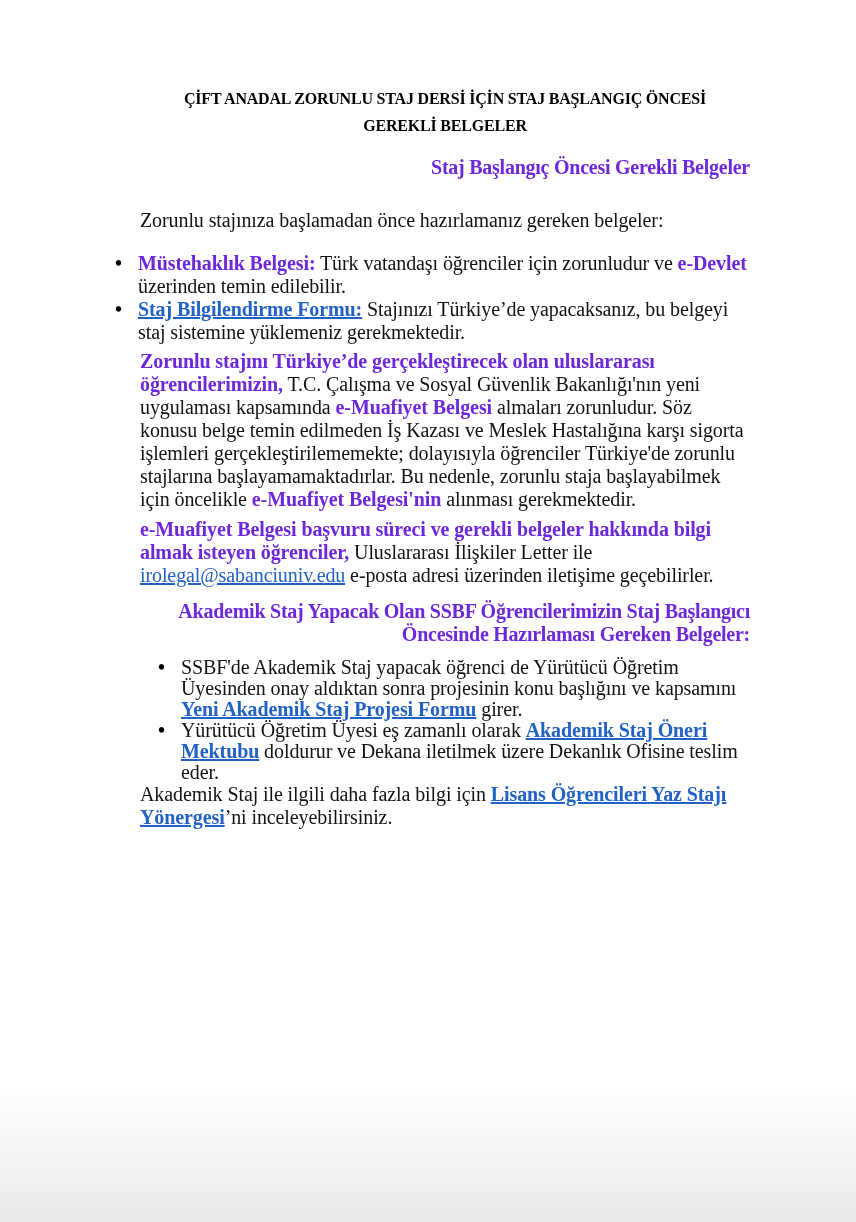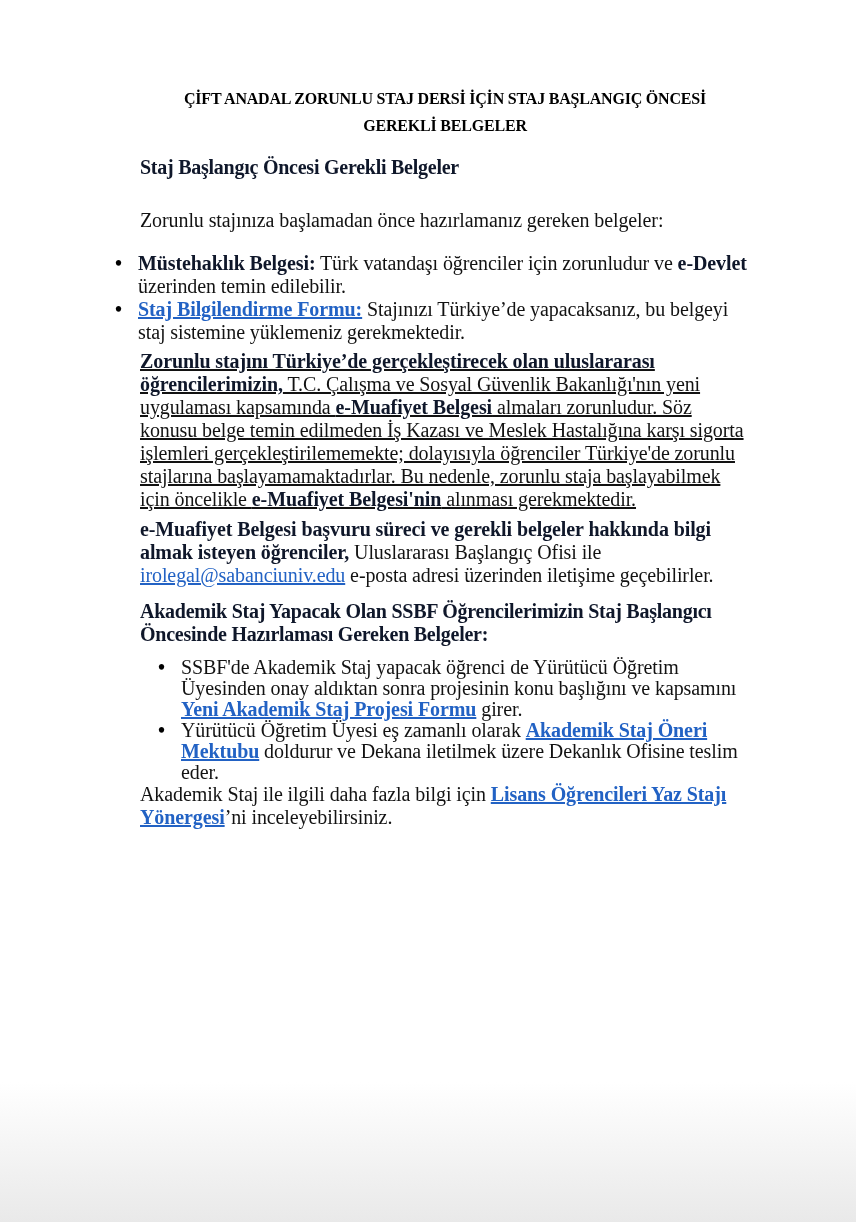--- a/index.html
+++ b/index.html
@@ -26,21 +26,21 @@
   }
   .doc-title {
     text-align: center;
     font-weight: bold;
     color: #000;
     font-size: 16px;
     line-height: 27px;
     letter-spacing: -0.2px;
   }
   p, ul { margin: 0; padding: 0; }
-  b, .h { font-weight: bold; color: #0f172a; }
+  b, .h { font-weight: bold; color: #6d28d9; text-align: right; }
   .h { letter-spacing: -0.25px; }
   .lnk {
     color: var(--link-color, #2262C4);
     text-decoration: underline;
     cursor: pointer;
   }
   .lnk.b { font-weight: bold; }
   ul.list { list-style: none; }
   ul.list li { position: relative; }
   ul.l1 li { margin-left: -2px; }
@@ -50,21 +50,21 @@
     content: "\2022";
     position: absolute;
     left: -23px;
     top: 0;
     font-weight: bold;
     color: #000;
   }
   .mt-heading1 { margin-top: 17px; }
   .mt-lead    { margin-top: 30px; }
   .mt-list1   { margin-top: 20px; }
-  .mt-intl    { margin-top: 6px; text-decoration: underline; }
+  .mt-intl    { margin-top: 6px; }
   .mt-contact { margin-top: 7px; }
   .mt-heading2{ margin-top: 13px; }
   .mt-list2   { margin-top: 11px; }
   .mt-final   { margin-top: 0px; }
   .bottom-fade {
     position: absolute;
     left: 0; right: 0; bottom: 0;
     height: 140px;
     background: linear-gradient(to bottom, rgba(233,233,233,0) 0%, #e9e9e9 100%);
     pointer-events: none;
@@ -84,21 +84,21 @@
 
   <p class="mt-lead">Zorunlu stajınıza başlamadan önce hazırlamanız gereken belgeler:</p>
 
   <ul class="list l1 mt-list1">
     <li><b>Müstehaklık Belgesi:</b><span> Türk vatandaşı öğrenciler için zorunludur ve </span><b>e-Devlet</b><span> üzerinden temin edilebilir.</span></li>
     <li><a class="lnk b">Staj Bilgilendirme Formu:</a><span> Stajınızı Türkiye’de yapacaksanız, bu belgeyi staj sistemine yüklemeniz gerekmektedir.</span></li>
   </ul>
 
   <p class="mt-intl"><b>Zorunlu stajını Türkiye’de gerçekleştirecek olan uluslararası öğrencilerimizin,</b><span> T.C. Çalışma ve Sosyal Güvenlik Bakanlığı'nın yeni uygulaması kapsamında </span><b>e-Muafiyet Belgesi</b><span> almaları zorunludur. Söz konusu belge temin edilmeden İş Kazası ve Meslek Hastalığına karşı sigorta işlemleri gerçekleştirilememekte; dolayısıyla öğrenciler Türkiye'de zorunlu stajlarına başlayamamaktadırlar. Bu nedenle, zorunlu staja başlayabilmek için öncelikle </span><b>e-Muafiyet Belgesi'nin</b><span> alınması gerekmektedir.</span></p>
 
-  <p class="mt-contact"><b>e-Muafiyet Belgesi başvuru süreci ve gerekli belgeler hakkında bilgi almak isteyen öğrenciler,</b><span> Uluslararası Başlangıç Ofisi ile </span><a class="lnk">irolegal@sabanciuniv.edu</a><span> e-posta adresi üzerinden iletişime geçebilirler.</span></p>
+  <p class="mt-contact"><b>e-Muafiyet Belgesi başvuru süreci ve gerekli belgeler hakkında bilgi almak isteyen öğrenciler,</b><span> Uluslararası İlişkiler Letter ile </span><a class="lnk">irolegal@sabanciuniv.edu</a><span> e-posta adresi üzerinden iletişime geçebilirler.</span></p>
 
   <p class="h mt-heading2">Akademik Staj Yapacak Olan SSBF Öğrencilerimizin Staj Başlangıcı Öncesinde Hazırlaması Gereken Belgeler:</p>
 
   <ul class="list l2 mt-list2">
     <li><span>SSBF'de Akademik Staj yapacak öğrenci de Yürütücü Öğretim Üyesinden onay aldıktan sonra projesinin konu başlığını ve kapsamını </span><a class="lnk b">Yeni Akademik Staj Projesi Formu</a><span> girer.</span></li>
     <li><span>Yürütücü Öğretim Üyesi eş zamanlı olarak </span><a class="lnk b">Akademik Staj Öneri Mektubu</a><span> doldurur ve Dekana iletilmek üzere Dekanlık Ofisine teslim eder.</span></li>
   </ul>
 
   <p class="mt-final"><span>Akademik Staj ile ilgili daha fazla bilgi için </span><a class="lnk b">Lisans Öğrencileri Yaz Stajı Yönergesi</a><span>’ni inceleyebilirsiniz.</span></p>
 

